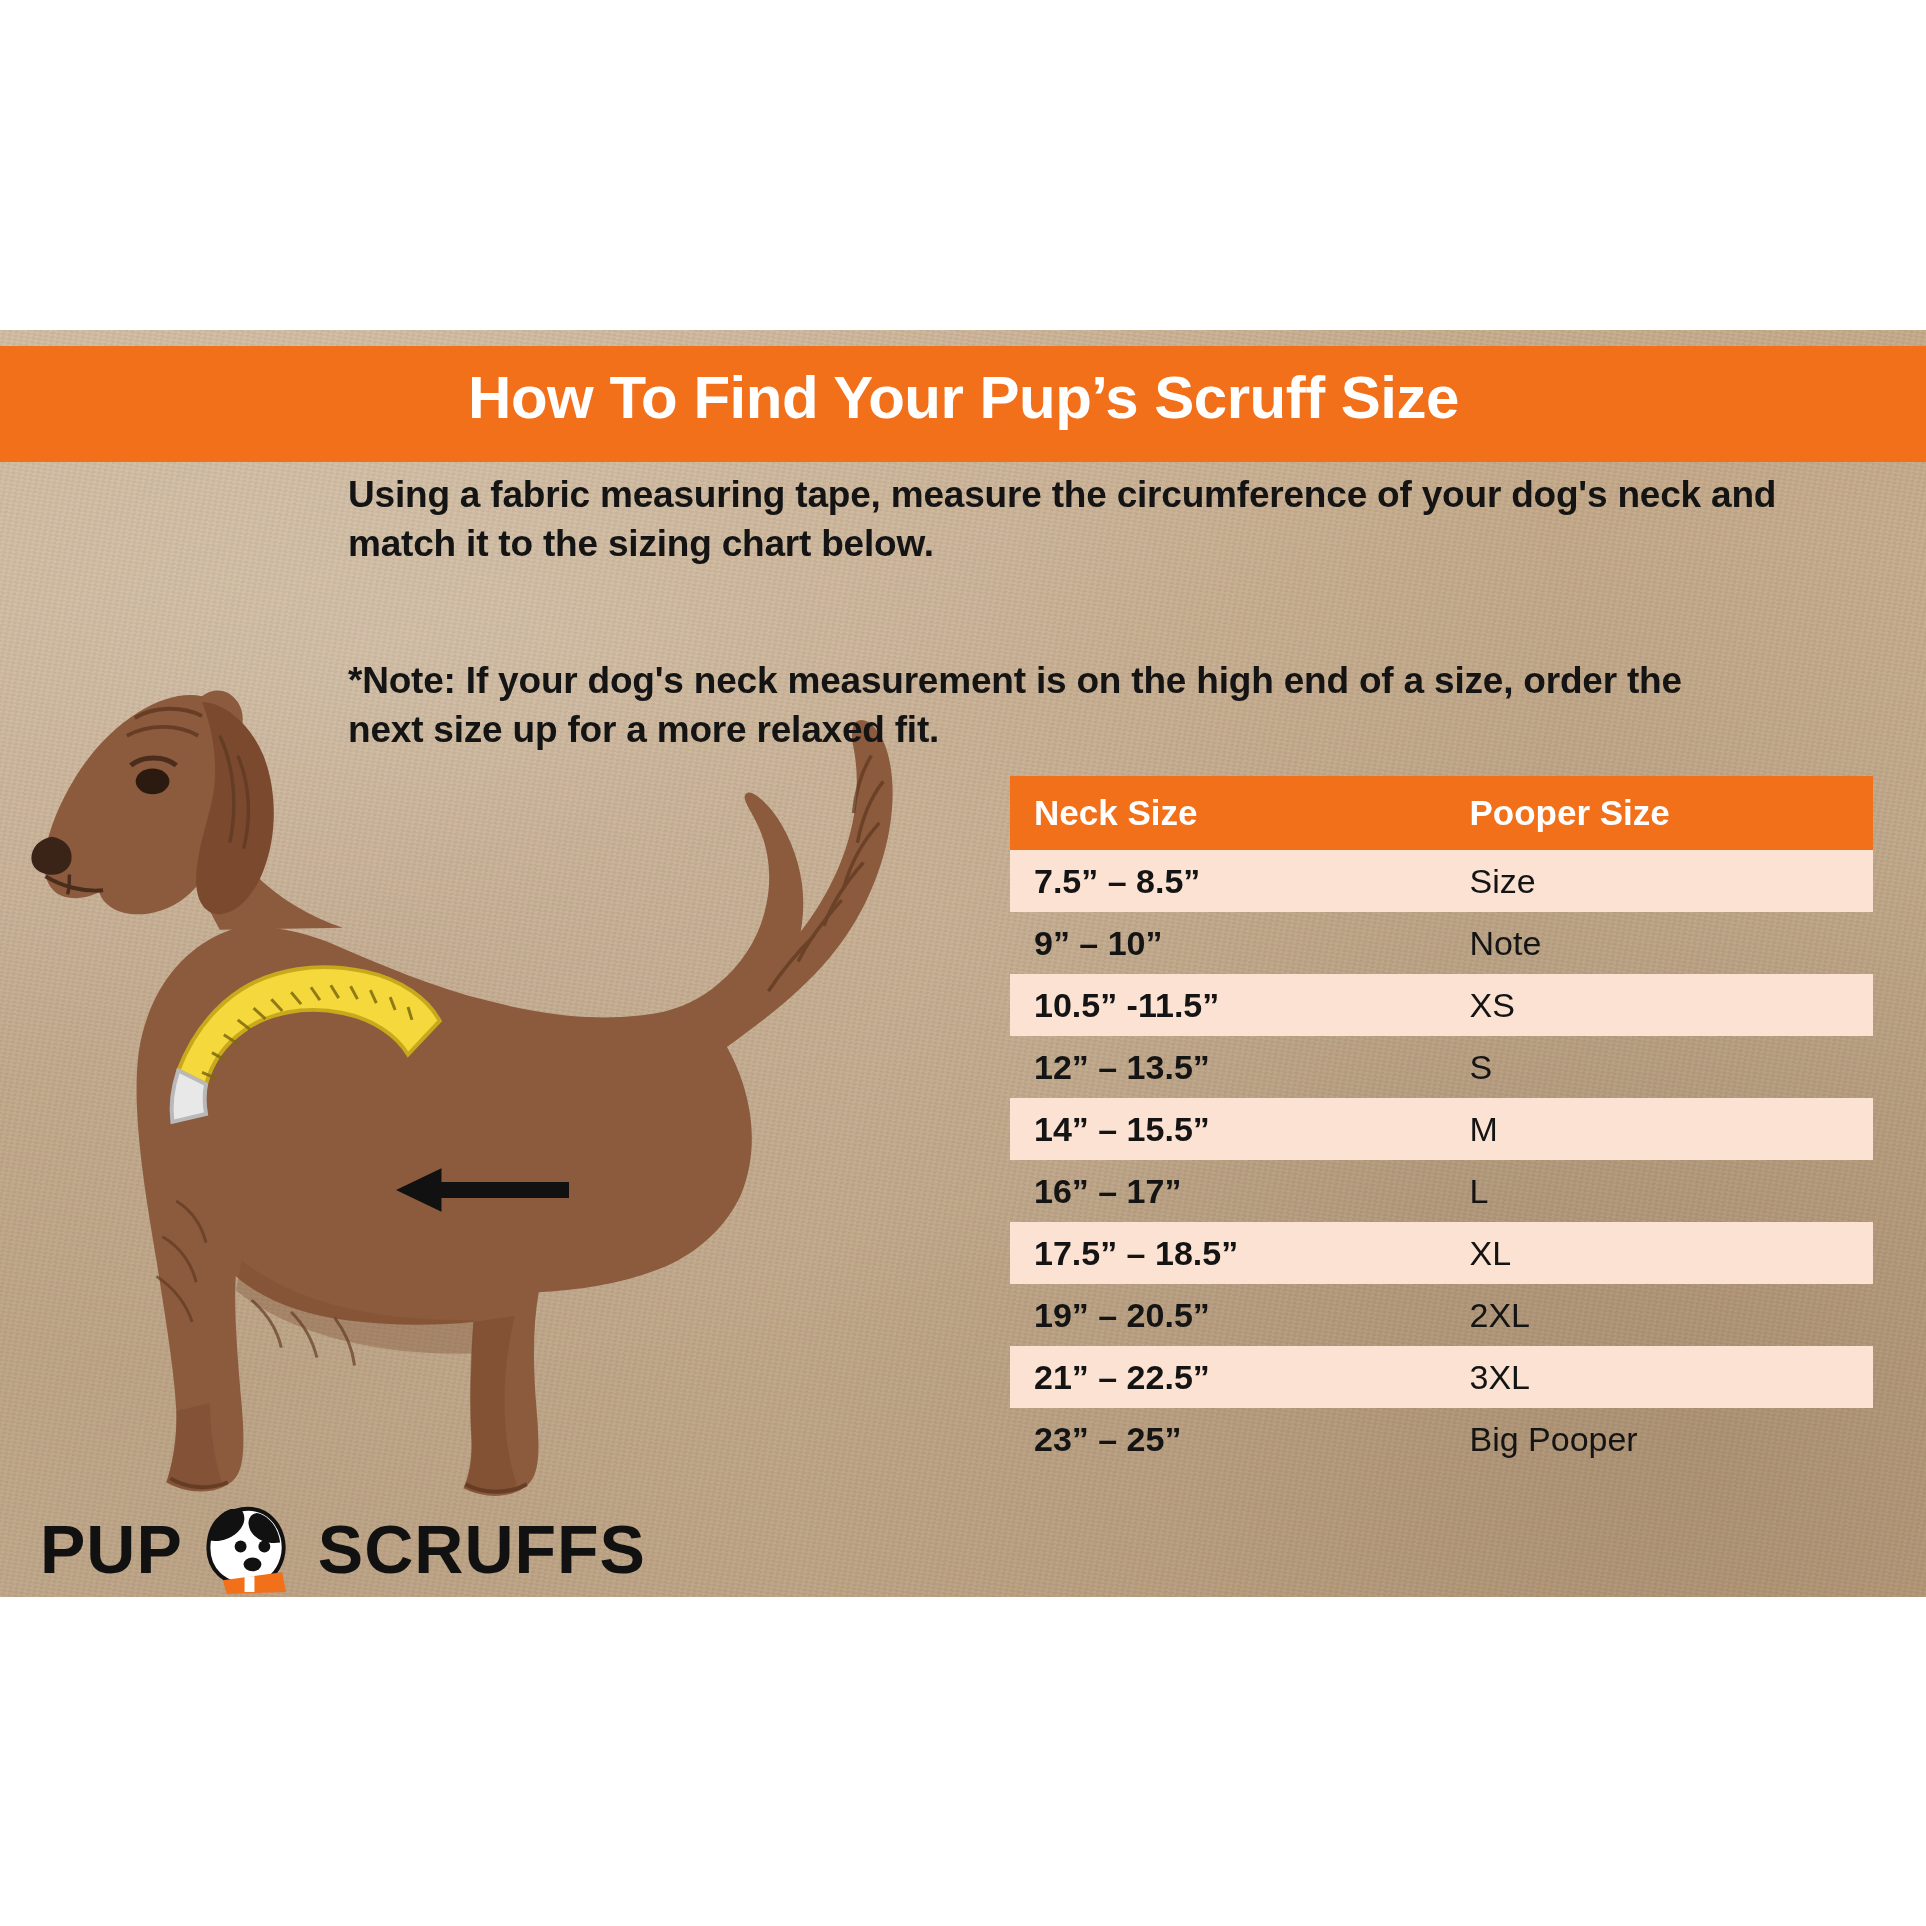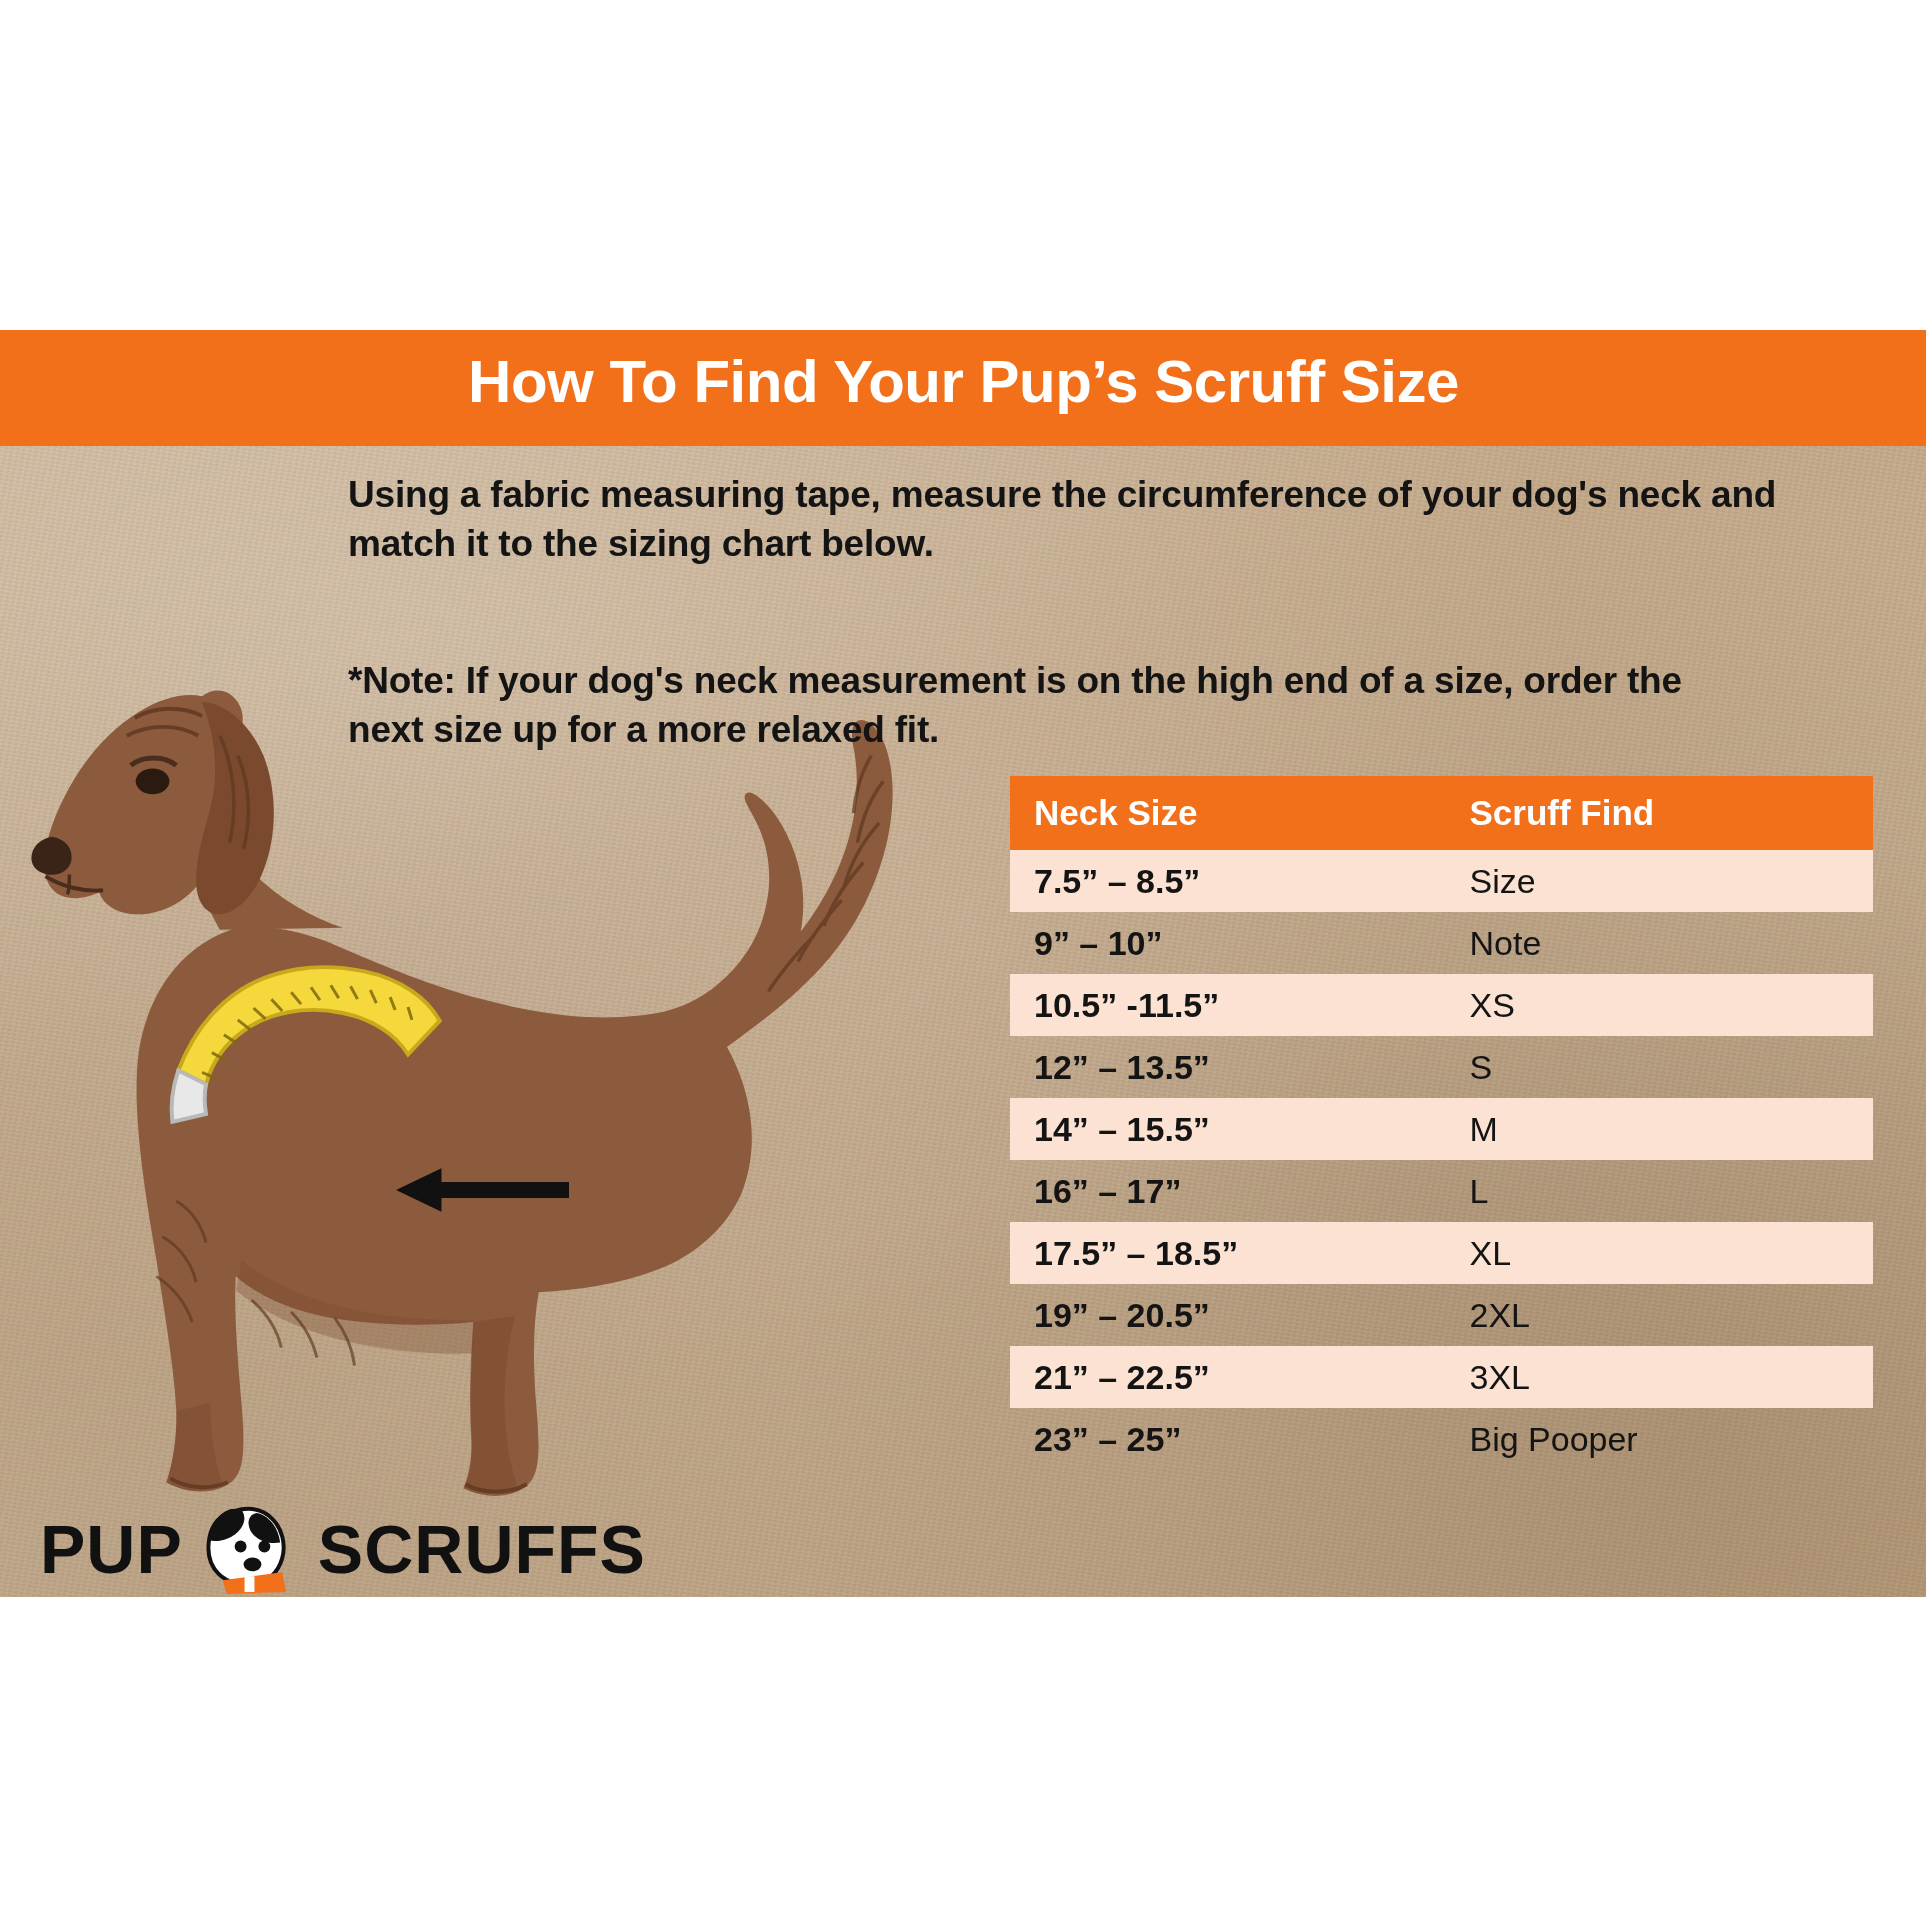--- a/index.html
+++ b/index.html
@@ -53,21 +53,21 @@
     background:
       radial-gradient(circle at 88% 88%, rgba(90,65,40,0.16), rgba(0,0,0,0) 45%),
       radial-gradient(circle at 12% 92%, rgba(90,65,40,0.12), rgba(0,0,0,0) 45%);
     pointer-events: none;
   }
 
   
   #title-bar {
     position: absolute;
     left: 0;
-    top: 0;
+    top: 16px;
     width: 1927px;
     height: 116px;
     background: #f2701a;
     z-index: 5;
   }
   #title-text {
     position: absolute;
     left: 0; right: 0;
     top: 17px;
     text-align: center;
@@ -305,21 +305,21 @@
     </svg>
 
     <table id="table">
       <colgroup>
           <col class="c1">
           <col class="c2">
         </colgroup>
       <thead>
         <tr>
           <th>Neck Size</th>
-          <th>Scruff Find</th>
+          <th>Pooper Size</th>
         </tr>
       </thead>
       <tbody>
         <tr class="odd">
           <td class="neck">7.5” – 8.5”</td>
           <td class="scruff">Size</td>
         </tr>
         <tr class="even">
           <td class="neck">9” – 10”</td>
           <td class="scruff">Note</td>

